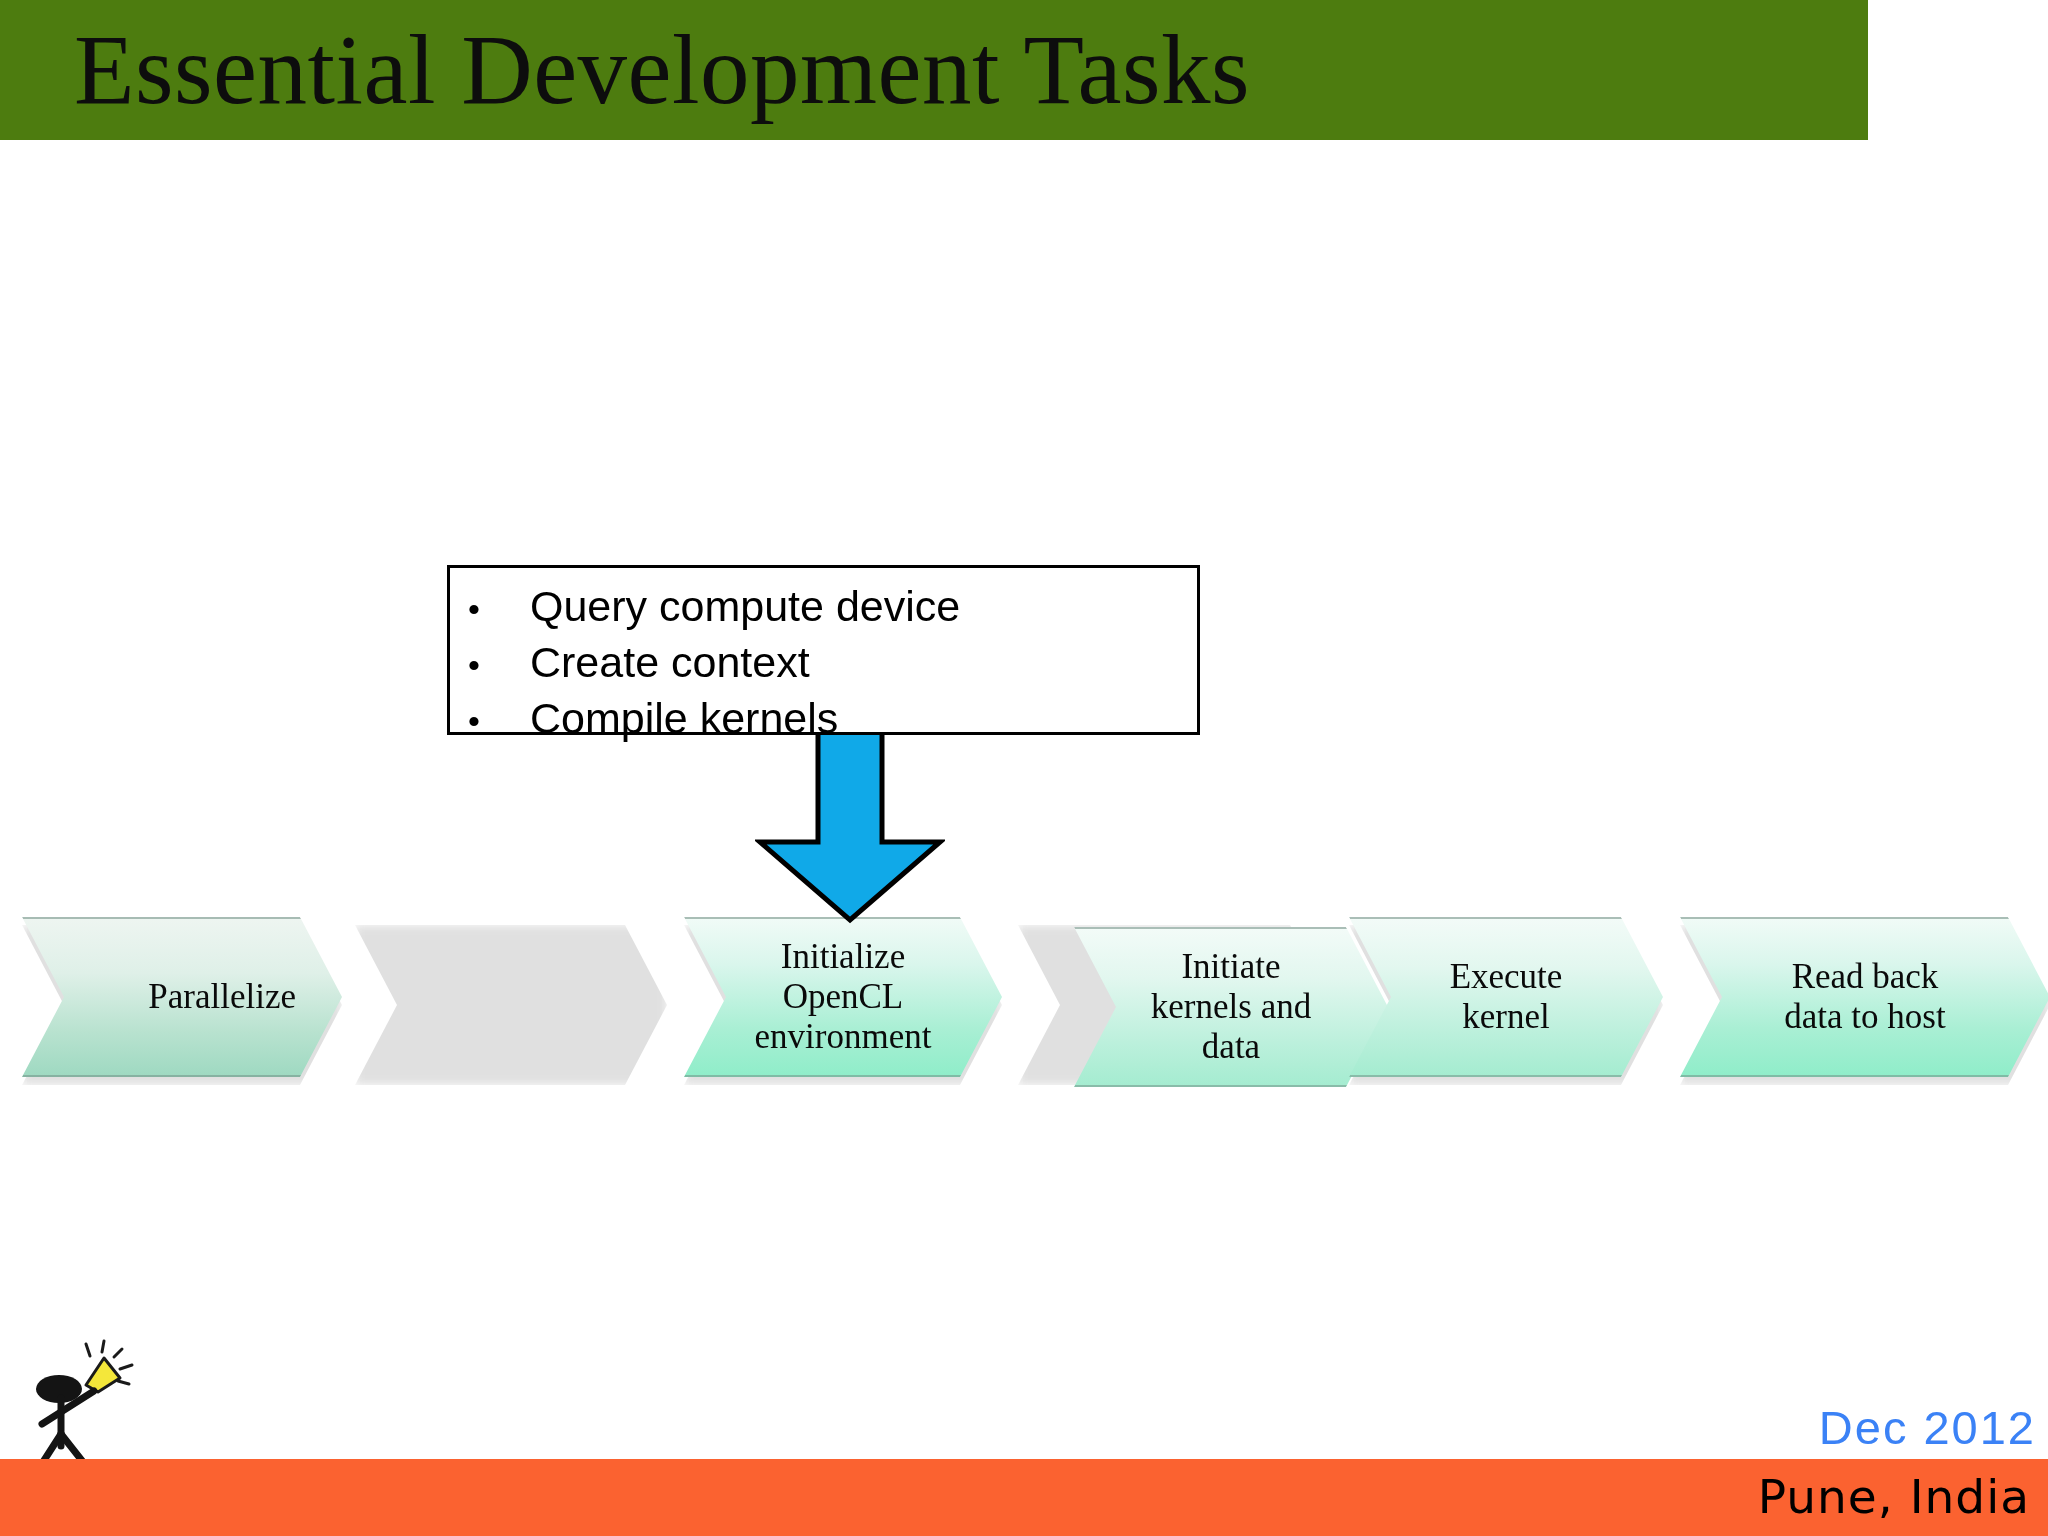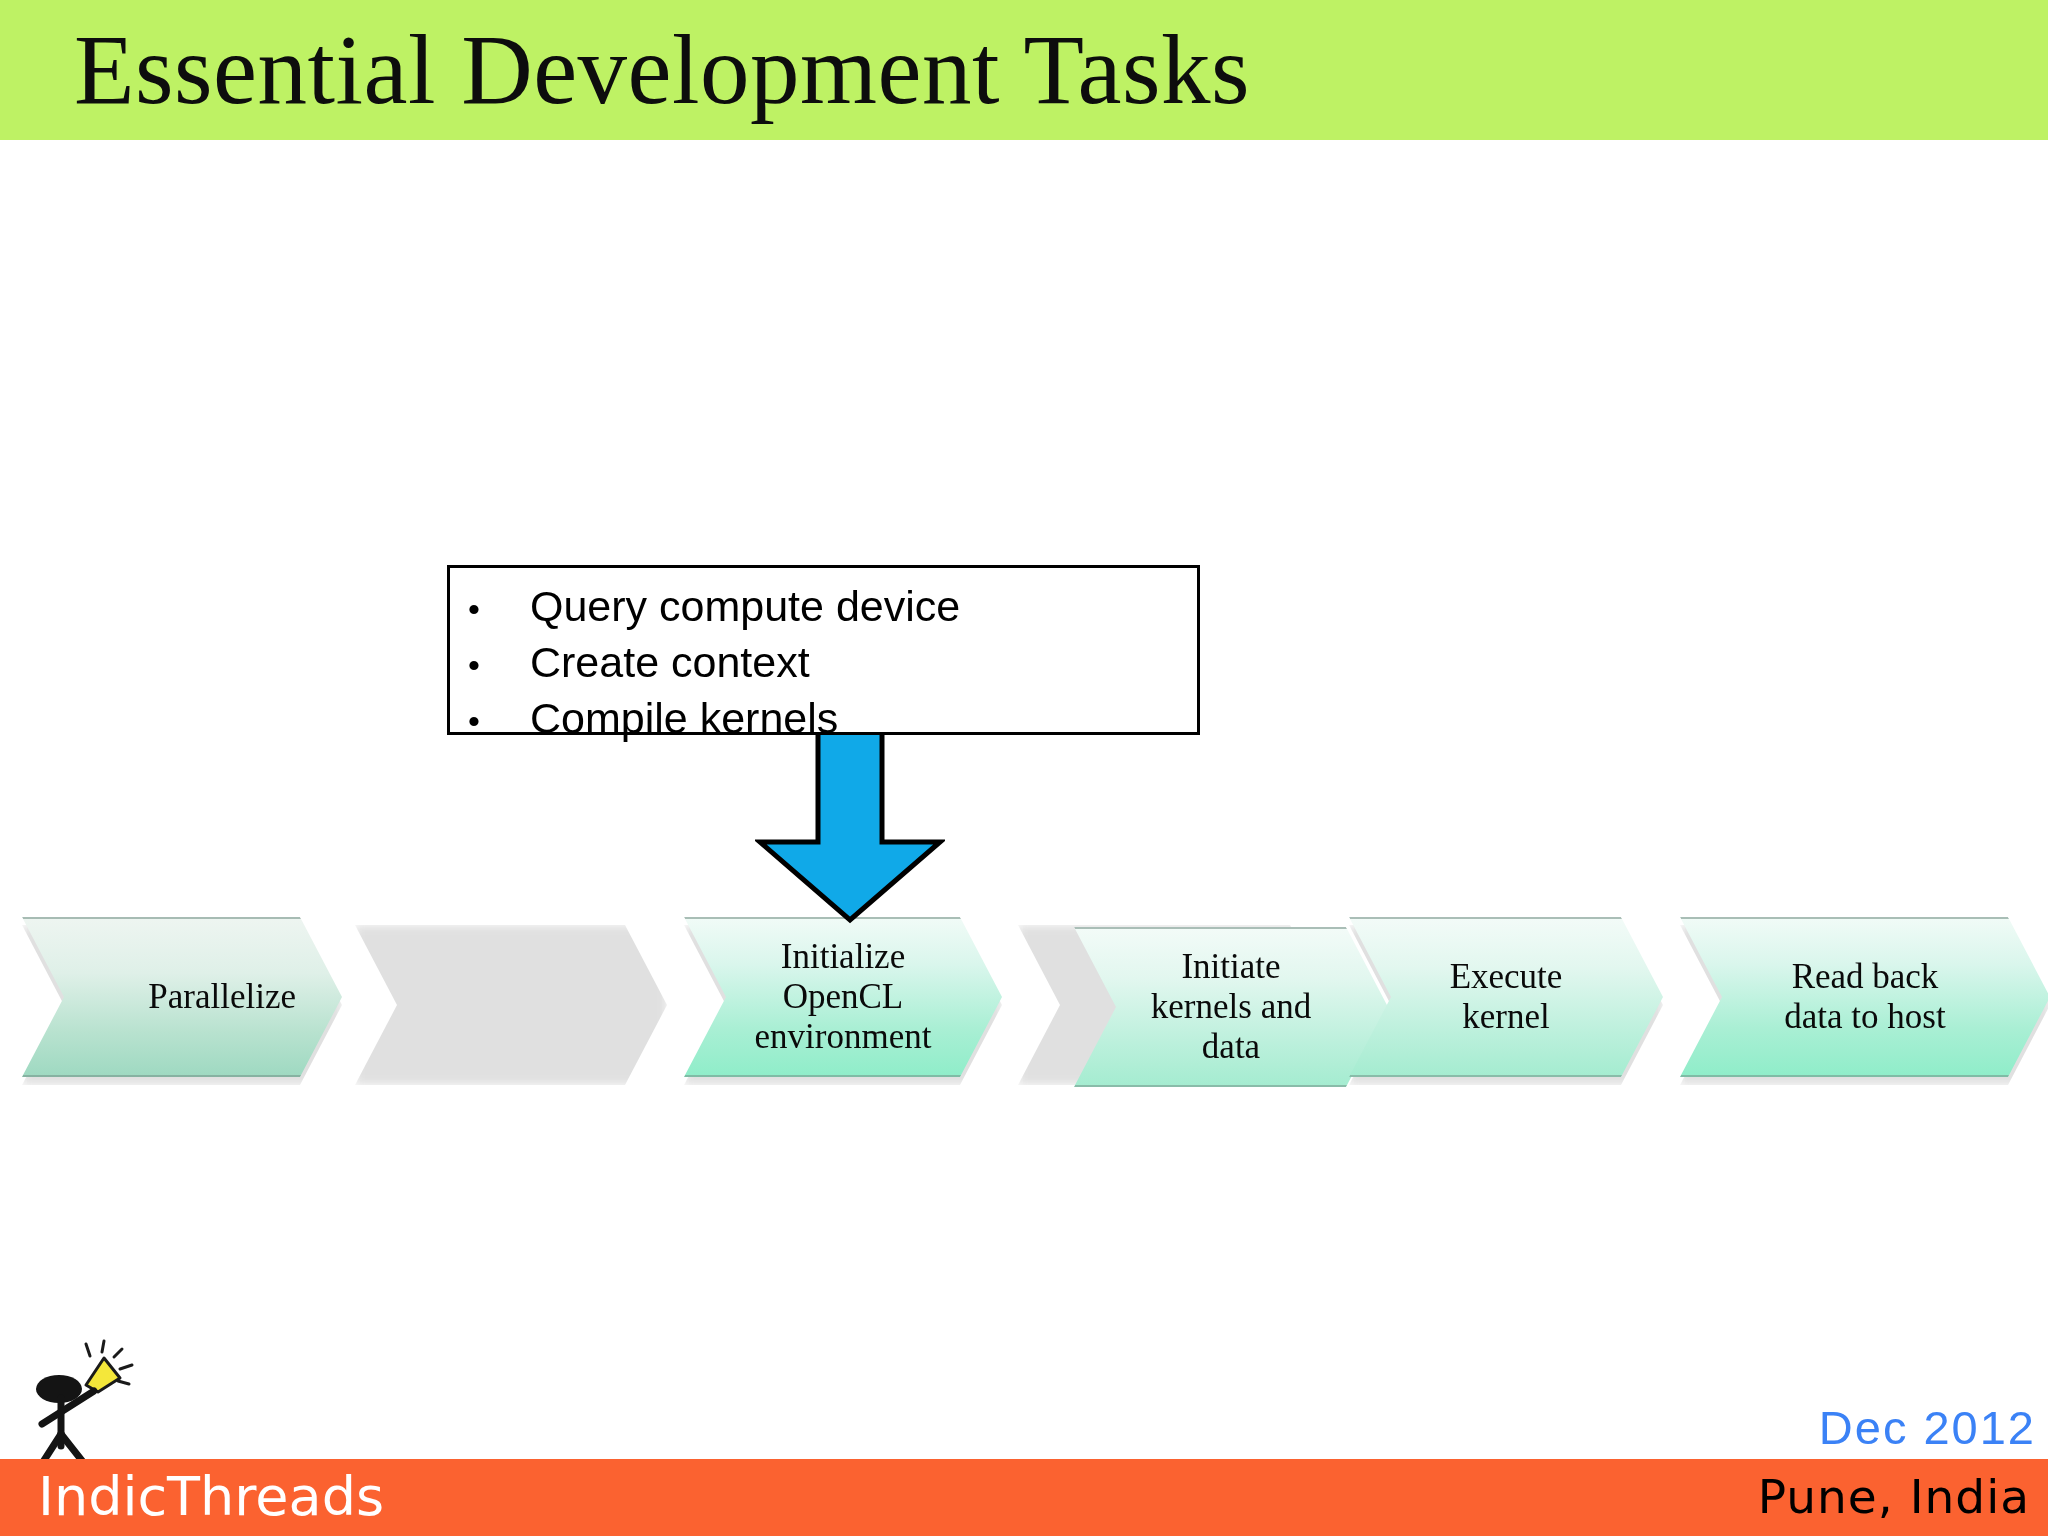--- a/index.html
+++ b/index.html
@@ -12,23 +12,23 @@
     height: 1536px;
     position: relative;
     overflow: hidden;
     font-family: "Liberation Serif", "DejaVu Serif", serif;
   }
 
   
   #title-band {
     position: absolute;
     left: 0; top: 0;
-    width: 2048px;
+    width: 1868px;
     height: 140px;
-    background: #bef264;
+    background: #4d7c0f;
   }
   #page-title {
     position: absolute;
     left: 74px;
     top: 8px;
     font-family: "Liberation Serif", "DejaVu Serif", serif;
     font-size: 99px;
     line-height: 124px;
     font-weight: 400;
     color: #0d0d0d;
@@ -281,15 +281,14 @@
       <line x1="14" y1="86" x2="66" y2="53"></line>
       <line x1="33" y1="96" x2="15" y2="124"></line>
       <line x1="33" y1="96" x2="55" y2="124"></line>
     </g>
   </svg>
 </div>
 
 <div id="event-date">Dec 2012</div>
 
 <div id="footer-bar">
-  <div id="brand-name">IndicThreads</div>
   <div id="event-location">Pune, India</div>
 </div>
 
 </body></html>

